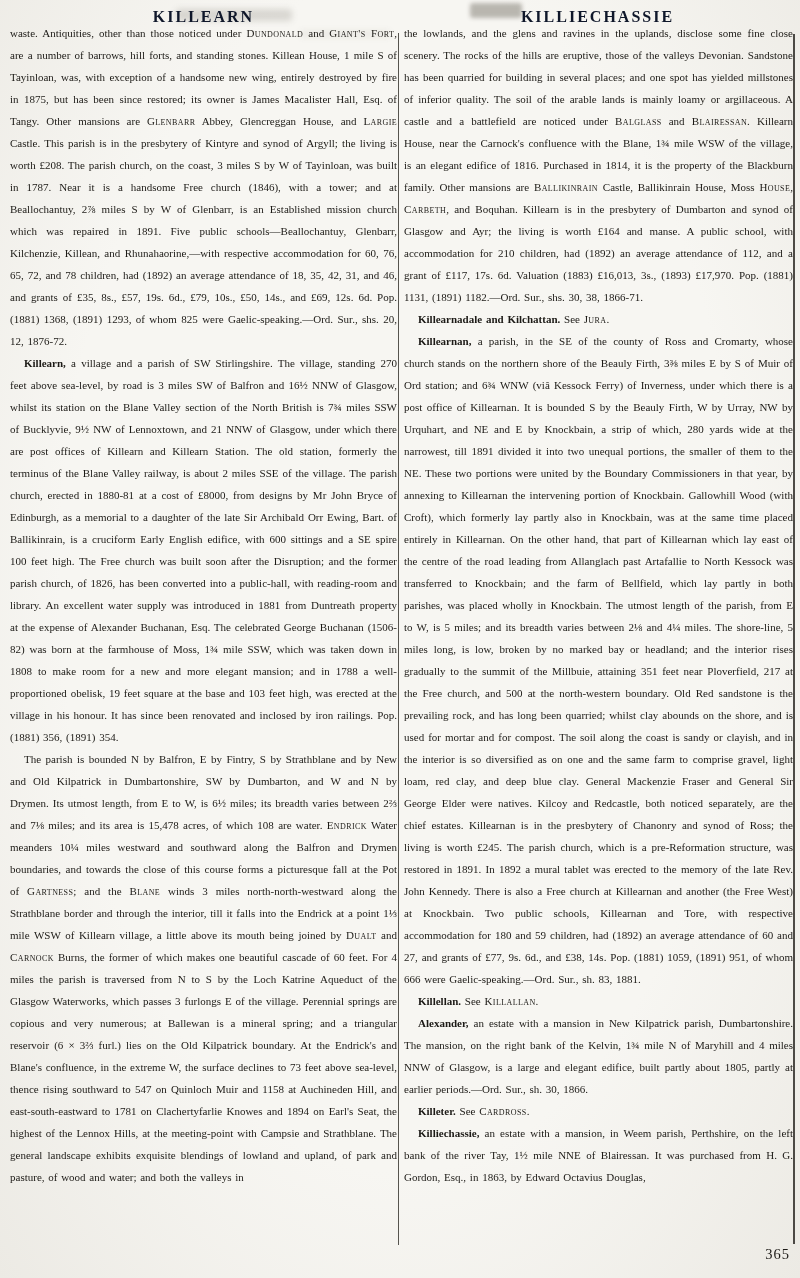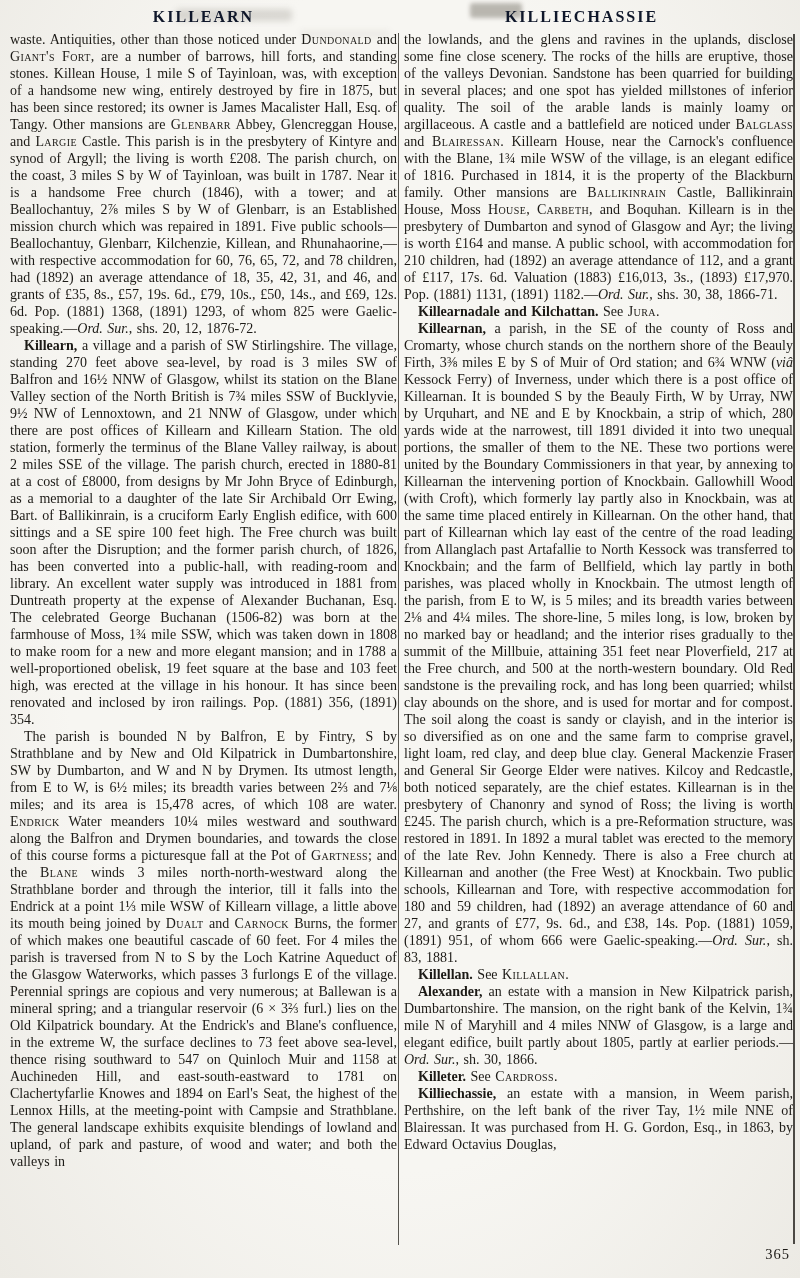--- a/index.html
+++ b/index.html
@@ -9,33 +9,33 @@
     background-image:radial-gradient(ellipse at 50% 45%, #f7f6f2 60%, #eceae4 100%);
     font-family:"Liberation Serif","DejaVu Serif",serif;
     color:#1c1a16;
   }
   .page{position:absolute;inset:0;}
   .col-title{
     position:absolute;top:8px;width:387px;text-align:center;
     font-weight:bold;font-size:16px;letter-spacing:2px;color:#0f172a;
   }
   .col-title.left{left:10px;}
-  .col-title.right{left:388px;}
+  .col-title.right{left:404px;}
   .column{
-    position:absolute;top:31px;width:387px;
-    font-size:14px;line-height:17px;text-align:justify;
+    position:absolute;top:22px;width:387px;
+    font-size:11px;line-height:22px;text-align:justify;
     word-spacing:1px;
   }
   .column.left{left:10px;}
   .column.right{left:404px;width:389px;}
   .column p{margin:0;padding:0;}
   .column p.indent{text-indent:14px;}
   .sc{font-variant:small-caps;letter-spacing:0.4px;}
   .b{font-weight:bold;}
-  .i{font-style:italic;}
+  .i{}
   .divider{
     position:absolute;left:398px;top:33px;height:1212px;width:1px;
     background:#3a3731;opacity:.85;
   }
   .edge-line{
     position:absolute;left:793px;top:34px;height:1210px;width:2px;
     background:#23201b;opacity:.8;
   }
   .page-number{
     position:absolute;left:700px;top:1246px;width:90px;text-align:right;

